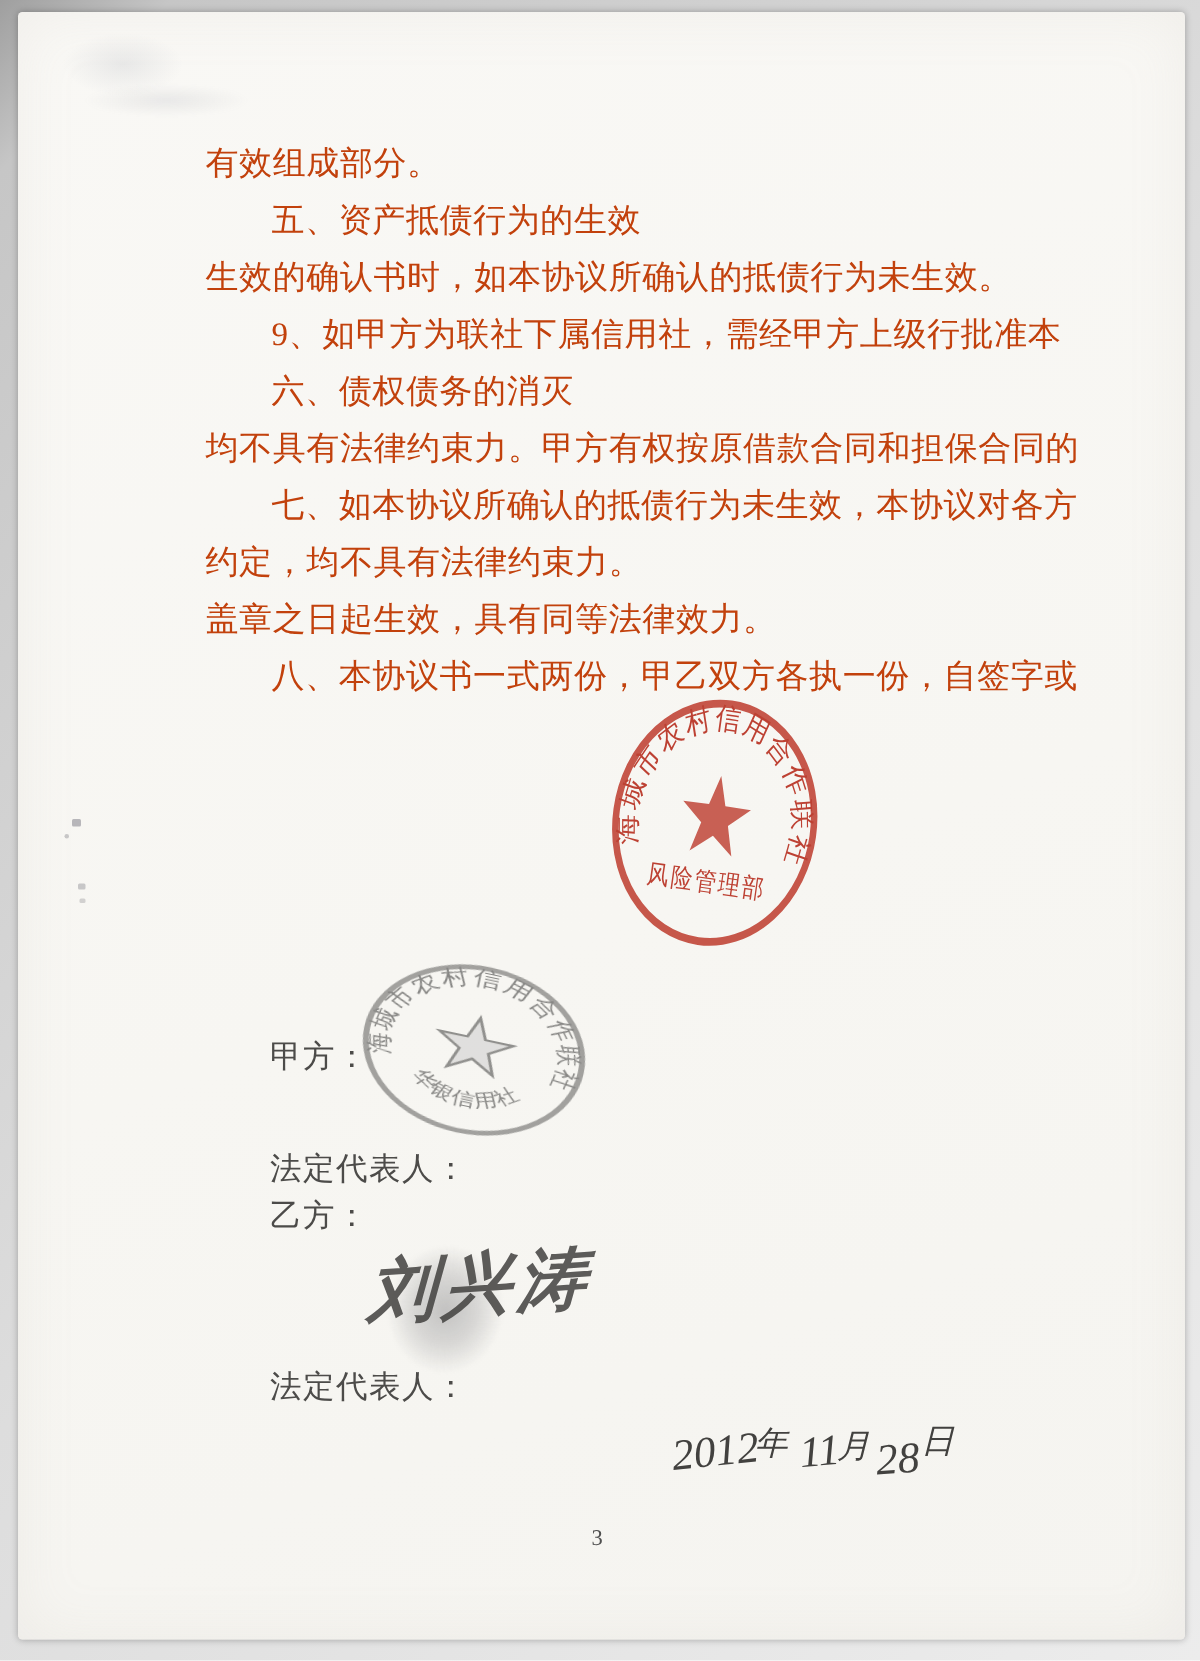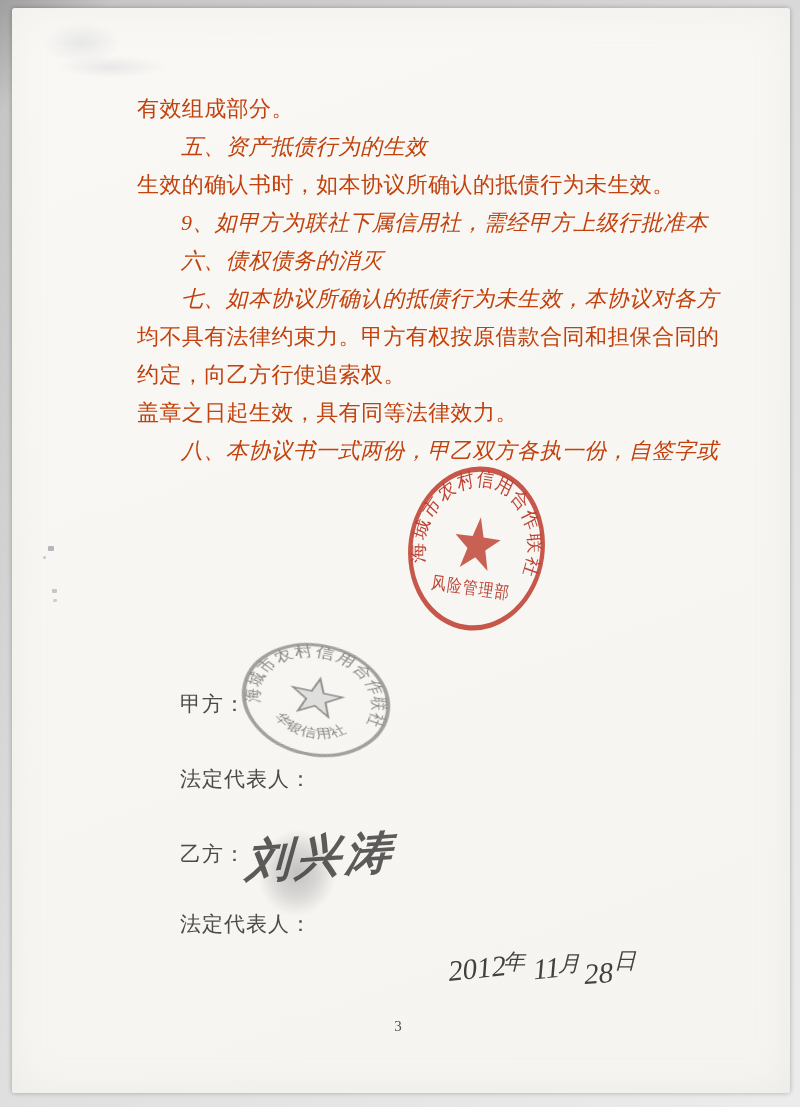--- a/index.html
+++ b/index.html
@@ -14,21 +14,21 @@
     box-shadow:0 0 5px rgba(0,0,0,.28), inset 0 0 40px rgba(180,175,165,.12);
     border-radius:3px;
   }
   
   .body-text{
     position:absolute;left:137px;top:90px;width:540px;
     font-size:22px;line-height:38px;color:#c2410c;
     letter-spacing:.4px;text-align:justify;
   }
   .bline{white-space:nowrap;}
-  .bline.ind{text-indent:2em;font-style:italic;}
+  .bline.ind{text-indent:2em;}
   
   .sig-label{position:absolute;font-size:21px;color:#4c4b49;letter-spacing:1px;}
   .handwriting{font-style:italic;color:#42413f;}
   .signature{
     position:absolute;left:245px;top:826px;font-size:46px;letter-spacing:4px;
     transform:rotate(-4deg) skewX(-6deg);opacity:.85;font-weight:bold;
   }
   .fingerprint{
     position:absolute;left:258px;top:830px;width:78px;height:86px;border-radius:50%;
     background:radial-gradient(closest-side,rgba(95,95,100,.34),rgba(110,110,115,.22) 55%,rgba(120,120,125,0) 100%);
@@ -65,23 +65,23 @@
   <div class="artifact speck3"></div>
   <div class="artifact speck4"></div>
 </div>
 
 <div class="body-text">
     <div class="bline">有效组成部分。</div>
     <div class="bline ind">五、资产抵债行为的生效</div>
     <div class="bline">生效的确认书时，如本协议所确认的抵债行为未生效。</div>
     <div class="bline ind">9、如甲方为联社下属信用社，需经甲方上级行批准本</div>
     <div class="bline ind">六、债权债务的消灭</div>
+    <div class="bline">均不具有法律约束力。甲方有权按原借款合同和担保合同的</div>
     <div class="bline ind">七、如本协议所确认的抵债行为未生效，本协议对各方</div>
-    <div class="bline">均不具有法律约束力。甲方有权按原借款合同和担保合同的</div>
-    <div class="bline">约定，向乙方行使追索权。</div>
+    <div class="bline">约定，均不具有法律约束力。</div>
     <div class="bline">盖章之日起生效，具有同等法律效力。</div>
     <div class="bline ind">八、本协议书一式两份，甲乙双方各执一份，自签字或</div>
   </div>
 
 <div class="stamp stamp-gray">
   <svg viewBox="0 0 200 200" preserveAspectRatio="none">
     <defs>
       <path id="grayTopArc" d="M 100,172 a 72,72 0 1 1 0.01,0" fill="none"></path>
       <path id="grayBottomArc" d="M 39,111 A 62,62 0 0 0 161,111" fill="none"></path>
     </defs>
@@ -105,21 +105,21 @@
     <polygon points="100,64 107.6,86.5 131.4,86.8 112.4,101 119.4,123.7 100,110 80.6,123.7 87.6,101 68.6,86.8 92.4,86.5" fill="#c2382a" opacity=".85"></polygon>
     <text font-size="23" letter-spacing="2" fill="#bf3425">
       <textPath href="#redTopArc" startOffset="50%" text-anchor="middle">海城市农村信用合作联社</textPath>
     </text>
     <text x="100" y="152" font-size="20" letter-spacing="2" fill="#bf3425" text-anchor="middle">风险管理部</text>
   </svg>
 </div>
 
 <div class="sig-label" style="left:180px;top:690px;">甲方：</div>
 <div class="sig-label" style="left:180px;top:765px;">法定代表人：</div>
-<div class="sig-label" style="left:180px;top:840px;font-family:Liberation Mono, monospace;">乙方：</div>
+<div class="sig-label" style="left:180px;top:796px;font-family:Liberation Mono, monospace;">乙方：</div>
 
 <div class="fingerprint"></div>
 <div class="signature handwriting">刘兴涛</div>
 
 <div class="sig-label" style="left:180px;top:910px;">法定代表人：</div>
 
 <div class="date-part date-num handwriting" style="left:448px;top:952px;transform:rotate(-6deg);">2012</div>
 <div class="date-part handwriting" style="left:503px;top:947px;">年</div>
 <div class="date-part date-num handwriting" style="left:533px;top:952px;transform:rotate(-5deg);">11</div>
 <div class="date-part handwriting" style="left:558px;top:949px;">月</div>

